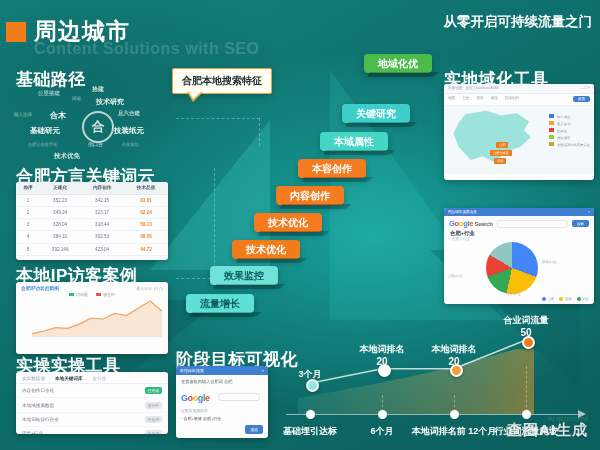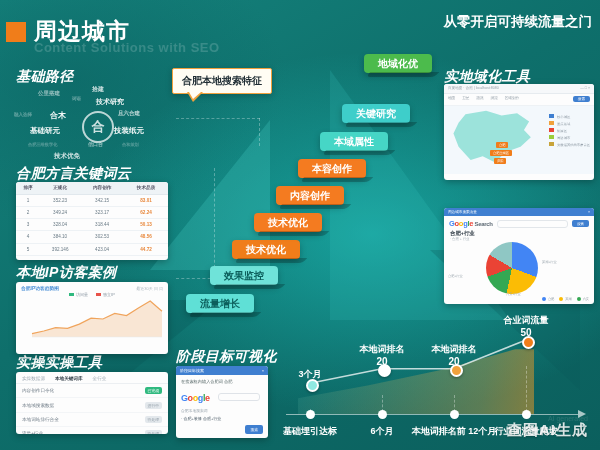--- a/index.html
+++ b/index.html
@@ -19,25 +19,25 @@
   }
   .facet{position:absolute;opacity:.20;pointer-events:none;}
   .f1{left:150px;top:120px;width:0;height:0;border-left:120px solid transparent;border-bottom:150px solid #57e4db;}
   .f2{left:330px;top:70px;width:0;height:0;border-right:180px solid transparent;border-bottom:250px solid #3fd6cd;opacity:.16;}
   .f3{left:60px;top:300px;width:0;height:0;border-right:160px solid transparent;border-top:130px solid #0a5a58;opacity:.35;}
   .f4{left:430px;top:250px;width:0;height:0;border-left:150px solid transparent;border-top:140px solid #0a5a58;opacity:.28;}
 
   
   .hdr-bar{position:absolute;left:6px;top:22px;width:20px;height:20px;background:#f07d1a;}
   .hdr-title{position:absolute;left:34px;top:16px;font-size:23px;font-weight:bold;color:#ffffff;letter-spacing:1px;}
-  .hdr-sub{position:absolute;left:34px;top:40px;font-size:13px;font-weight:bold;color:rgba(255,255,255,.17);letter-spacing:.5px;white-space:nowrap;}
+  .hdr-sub{position:absolute;left:34px;top:40px;font-size:16px;font-weight:bold;color:rgba(255,255,255,.17);letter-spacing:.5px;white-space:nowrap;}
   .hdr-right{position:absolute;right:8px;top:12px;text-align:right;color:#fff;font-weight:bold;font-size:13.5px;line-height:19px;}
 
   
-  .sect{position:absolute;color:#ffffff;font-weight:bold;font-size:14px;letter-spacing:.4px;white-space:nowrap;font-style:italic;}
+  .sect{position:absolute;color:#ffffff;font-weight:bold;font-size:17px;letter-spacing:.4px;white-space:nowrap;}
 
   
   .card{position:absolute;background:#fdfdfd;border-radius:3px;box-shadow:0 2px 7px rgba(0,0,0,.28);overflow:hidden;}
 
   
   #wordcloud{position:absolute;left:14px;top:84px;width:168px;height:78px;}
   #wordcloud span{position:absolute;white-space:nowrap;font-weight:bold;}
   .wc-seal{position:absolute;left:68px;top:27px;width:28px;height:28px;border:2px solid rgba(255,255,255,.72);border-radius:50%;
     color:rgba(255,255,255,.8);font-size:13px;font-weight:bold;text-align:center;line-height:28px;}
 

